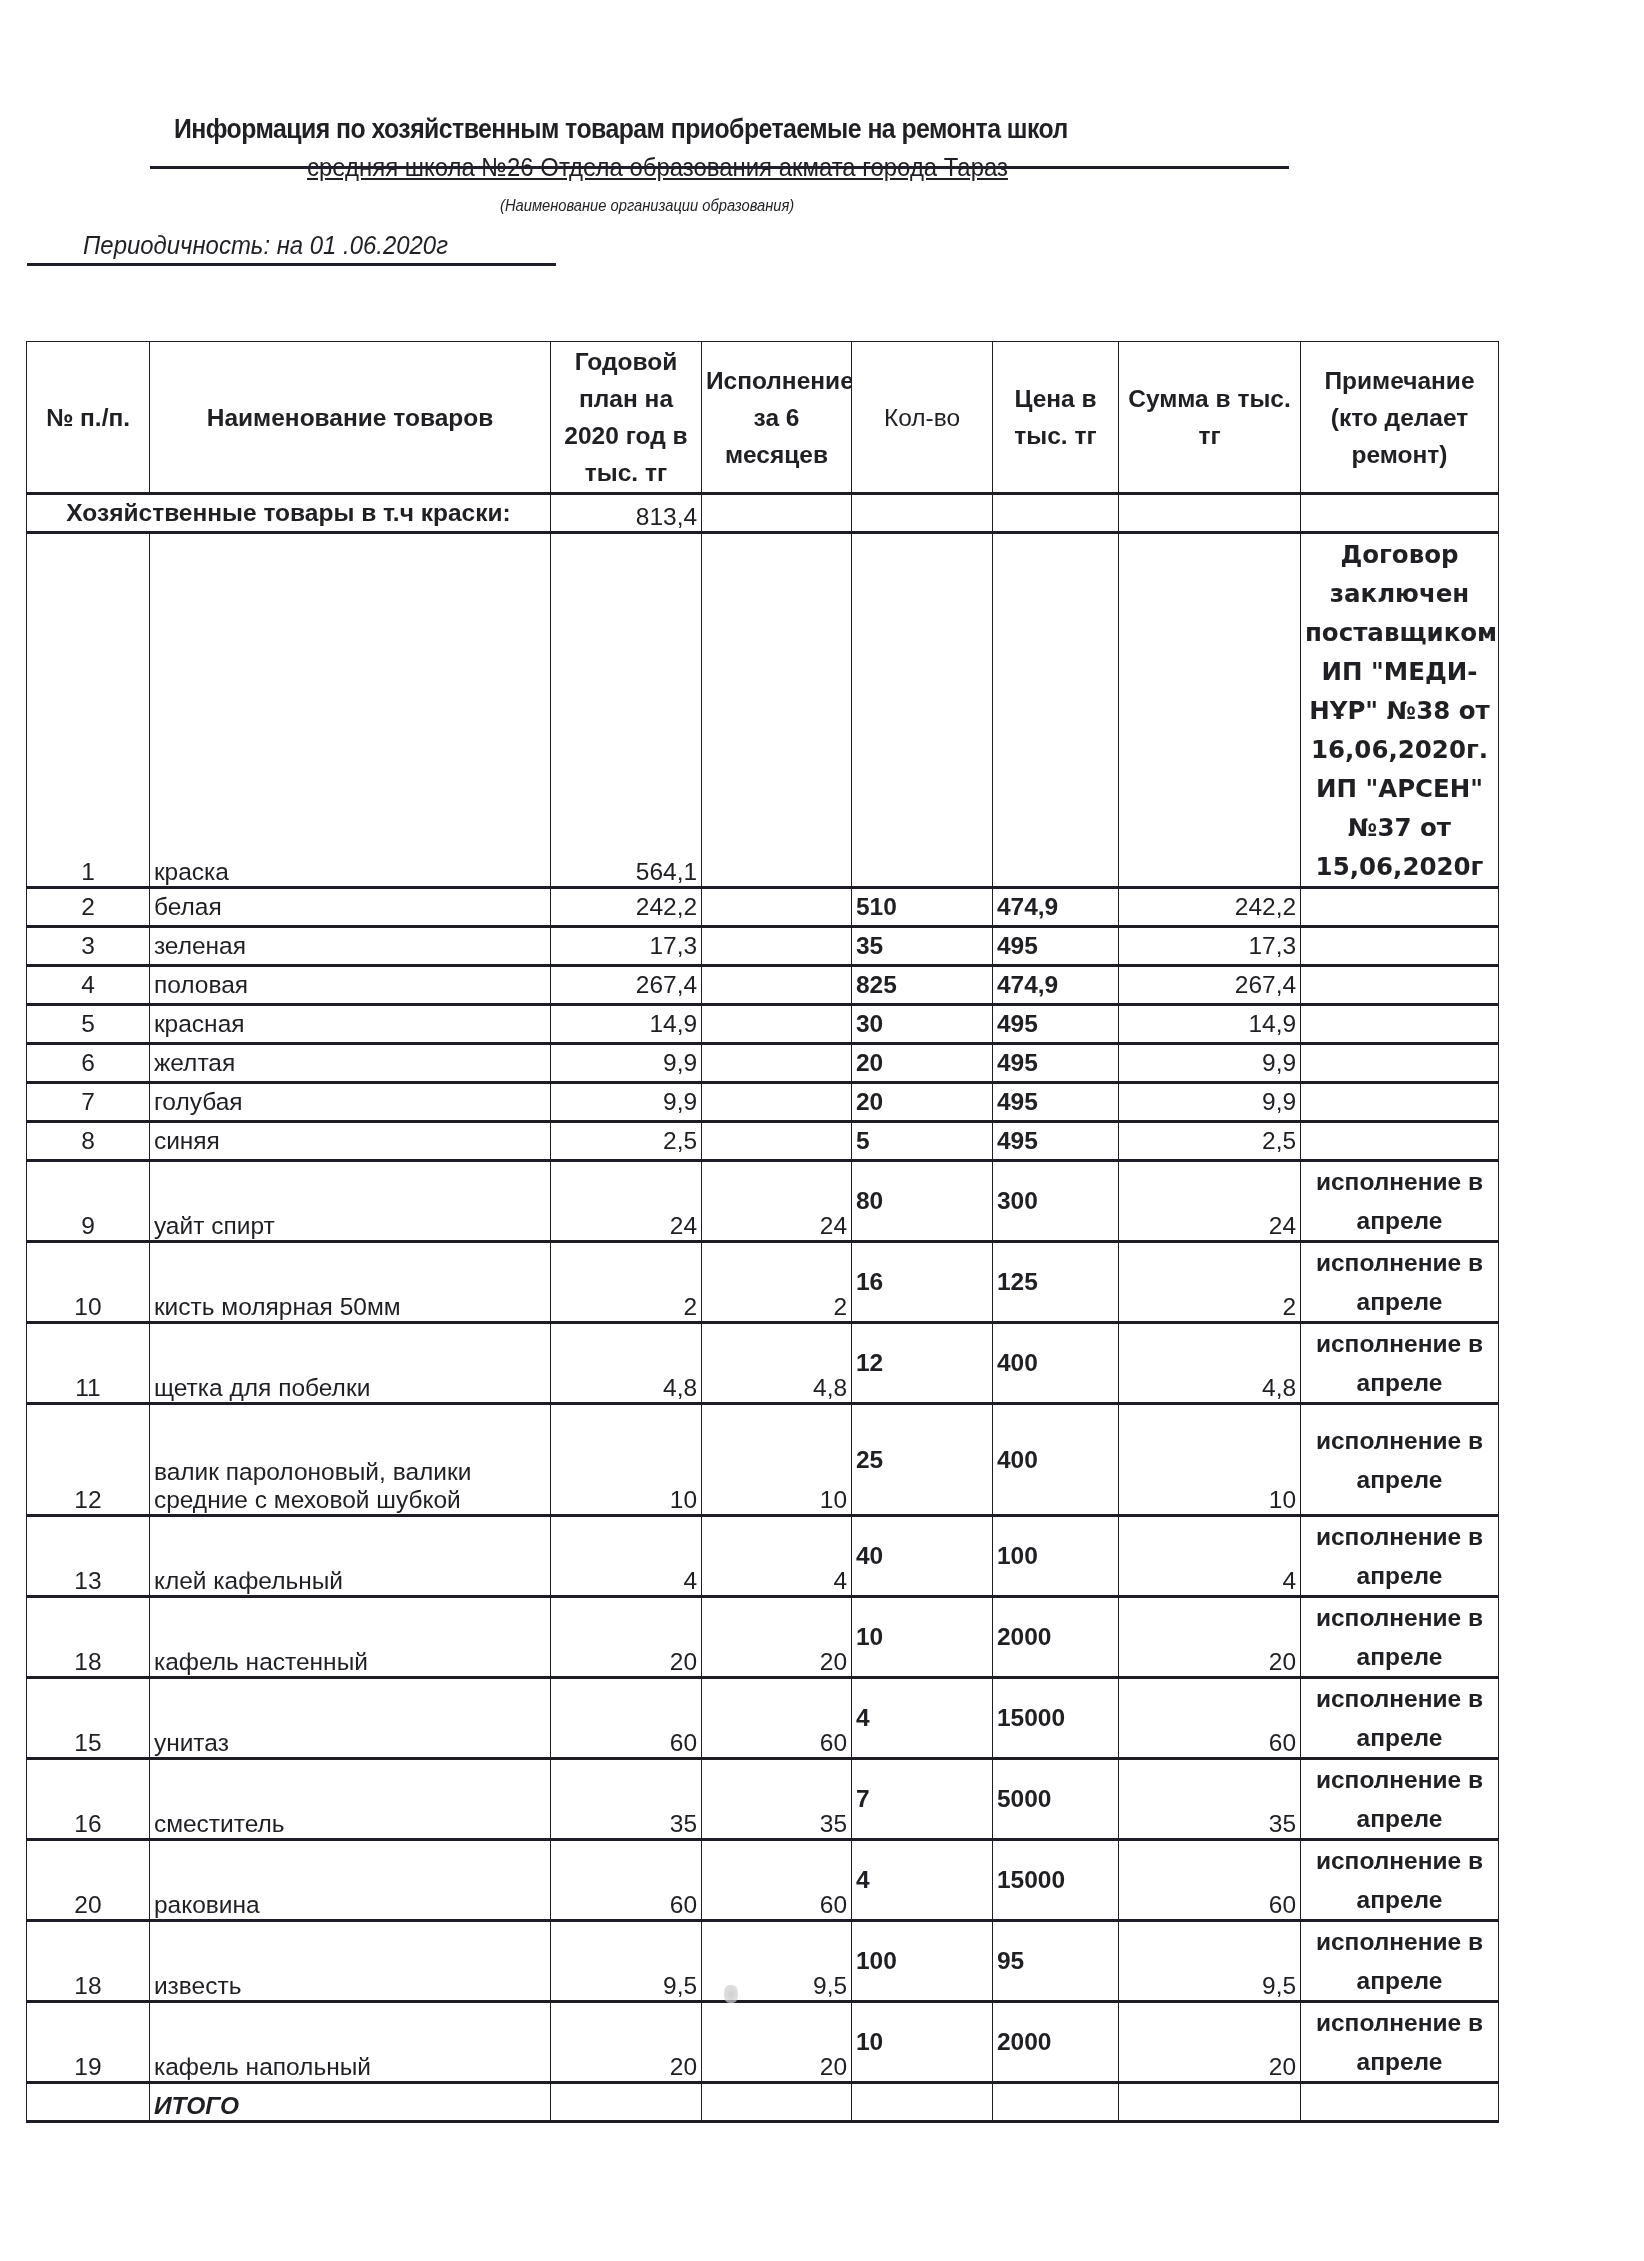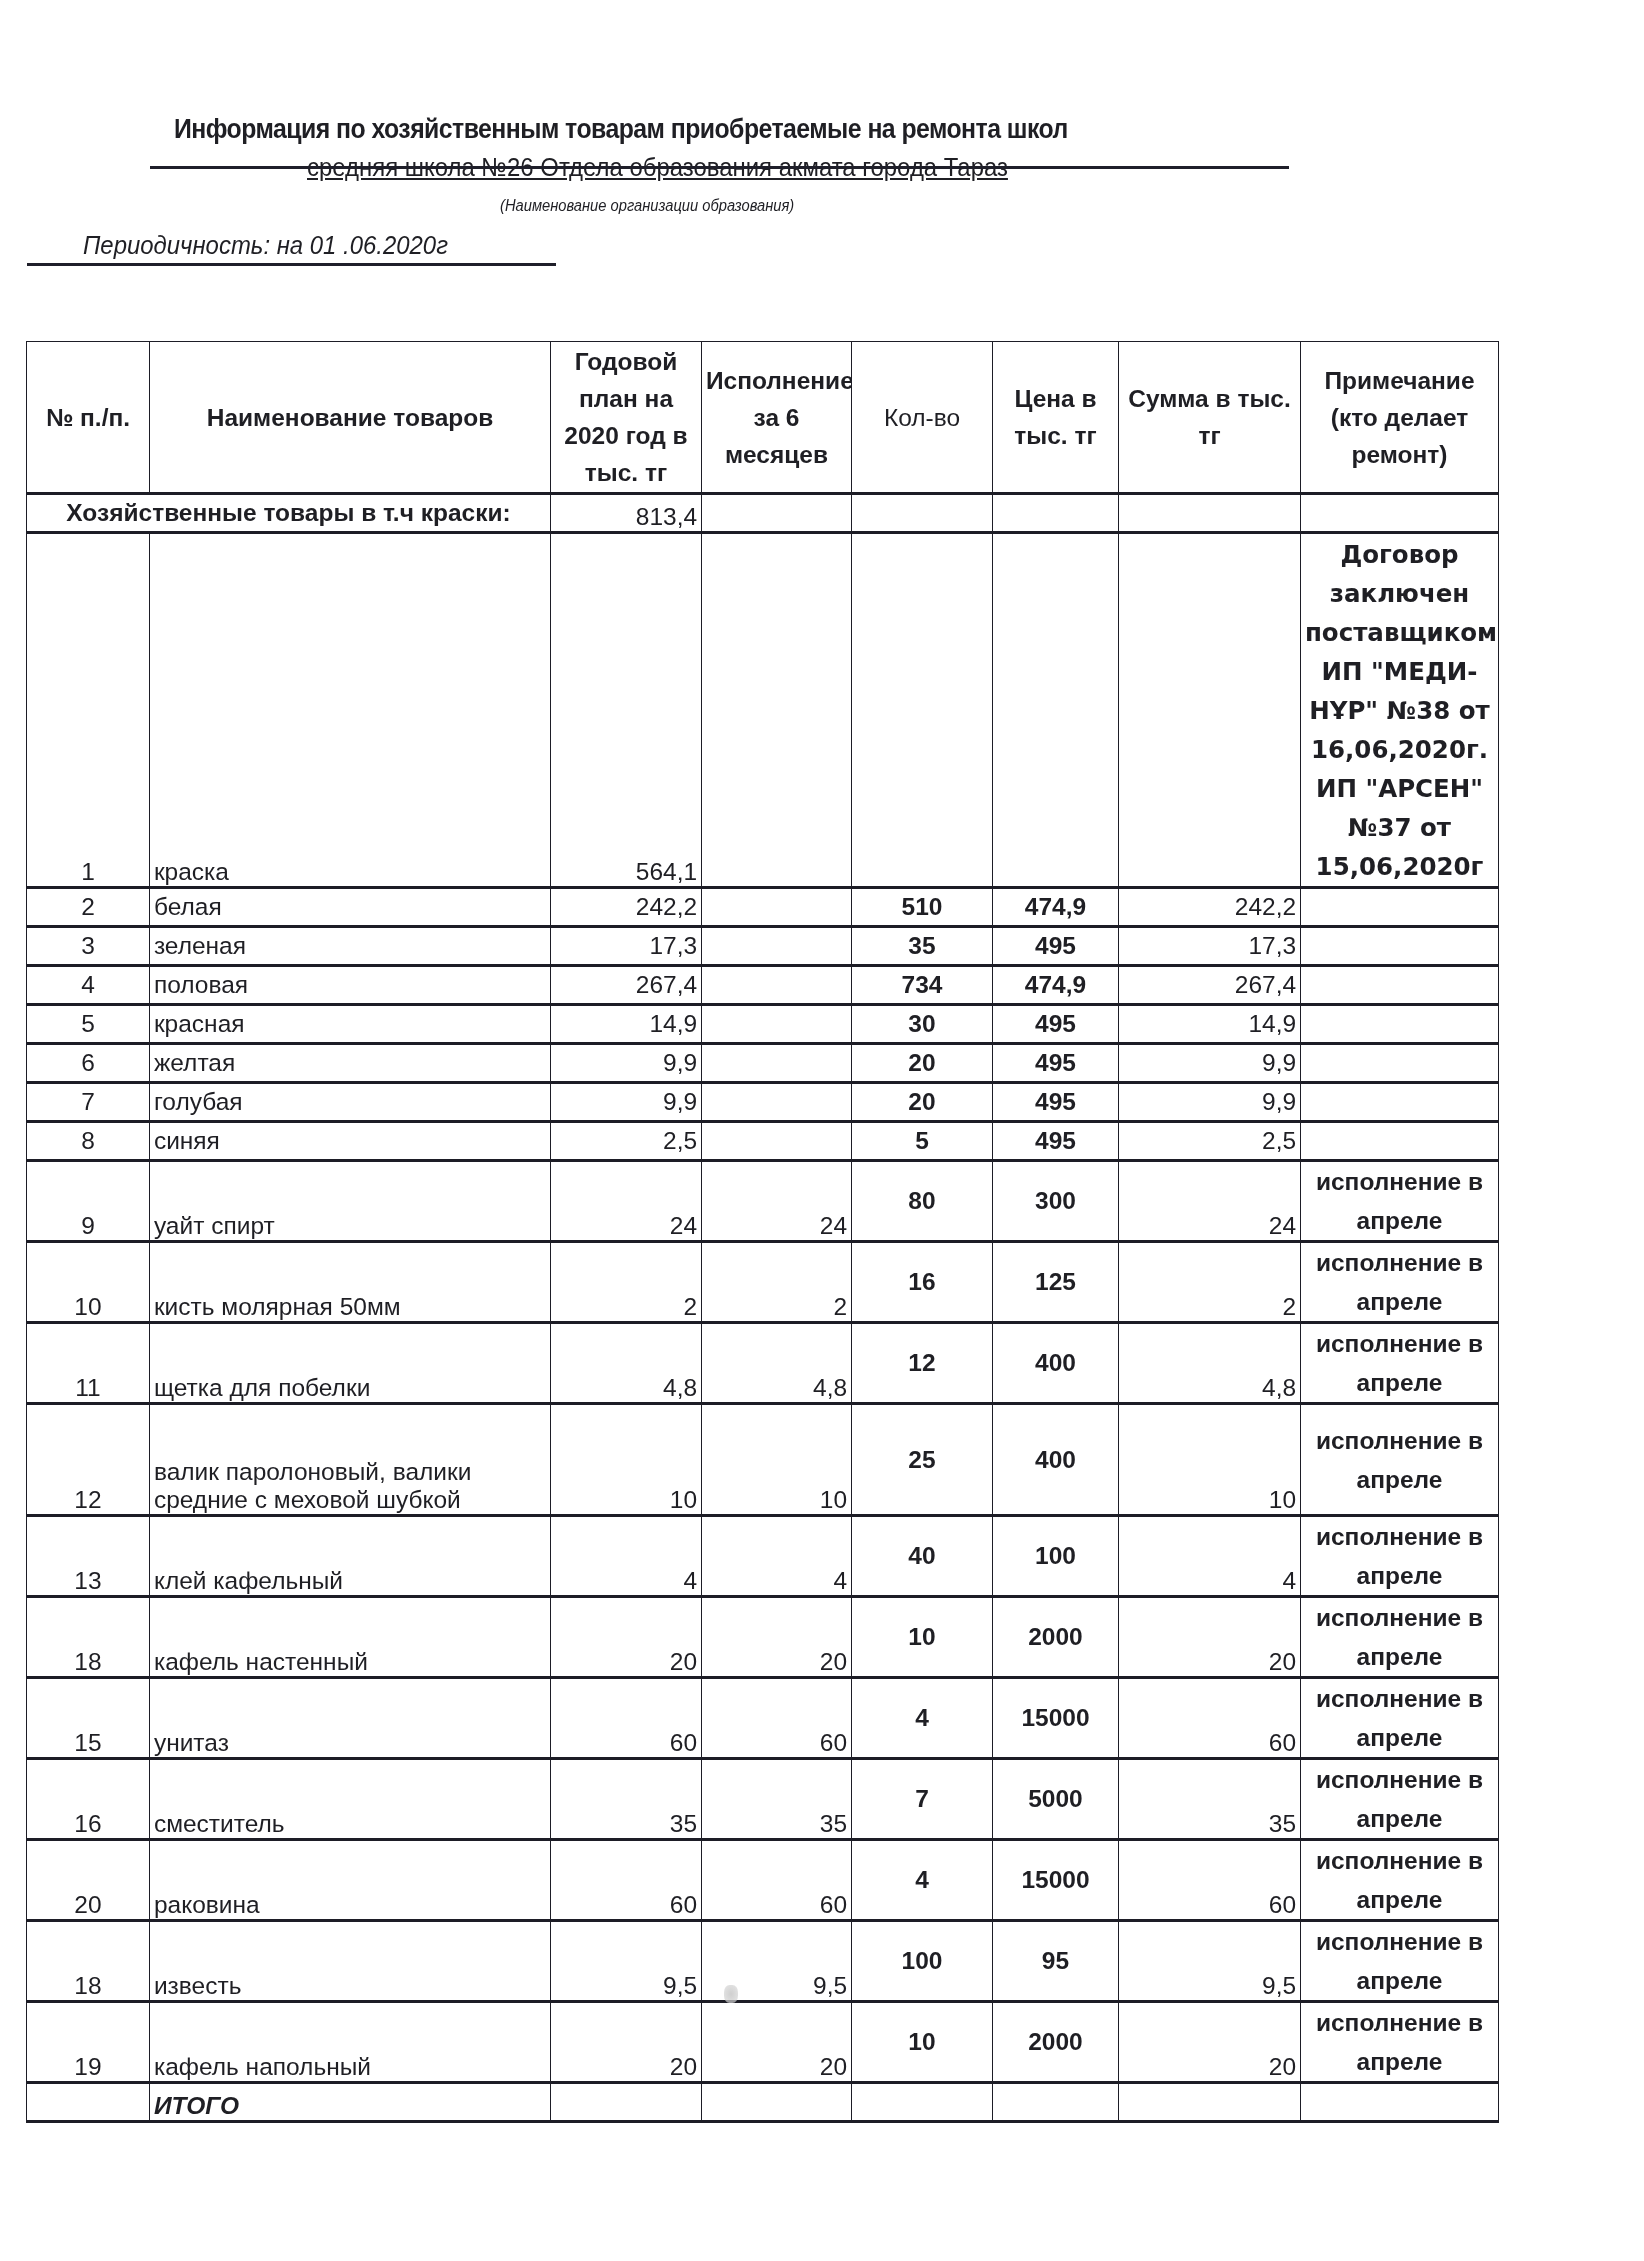--- a/index.html
+++ b/index.html
@@ -18,21 +18,21 @@
 
   table.goods { position:absolute; left:26px; top:341px; border-collapse:collapse;
                 table-layout:fixed; width:1471px; font-size:24.5px; }
   table.goods td, table.goods th { border:1.9px solid #1d1d26; padding:0 3.9px; overflow:hidden; }
   table.goods tr { border-bottom:3.9px solid #1d1d26; }
   th { font-weight:bold; text-align:center; line-height:37px; }
   th.normal { font-weight:normal; }
   .c-num { text-align:center; vertical-align:bottom; }
   .c-name { text-align:left; vertical-align:bottom;margin-top:24px; }
   .c-val { text-align:right; vertical-align:bottom; }
-  .c-bold { text-align:center; font-weight:bold; vertical-align:middle; }
+  .c-bold { font-weight:bold; vertical-align:middle; }
   .c-note { text-align:center; font-weight:bold; vertical-align:middle; line-height:39px; }
   .r-header { height:152px; }
   .r-summary td { height:36px; }
   .r-krasca { height:355px; }
   .r-paint td { height:36px; vertical-align:middle; }
   .r-item { height:75px; }
   .r-item12 { height:112px; }
   .r-foot td { height:36px; }
   .foot-label { font-weight:bold; font-style:italic; }
   .summary-label { font-weight:bold; text-align:center; }
@@ -111,21 +111,21 @@
         <td class="c-bold">35</td>
         <td class="c-bold">495</td>
         <td class="c-val">17,3</td>
         <td class="c-note"></td>
       </tr>
       <tr class="r-paint">
         <td class="c-num">4</td>
         <td class="c-name">половая</td>
         <td class="c-val">267,4</td>
         <td class="c-val"></td>
-        <td class="c-bold">734</td>
+        <td class="c-bold">825</td>
         <td class="c-bold">474,9</td>
         <td class="c-val">267,4</td>
         <td class="c-note"></td>
       </tr>
       <tr class="r-paint">
         <td class="c-num">5</td>
         <td class="c-name">красная</td>
         <td class="c-val">14,9</td>
         <td class="c-val"></td>
         <td class="c-bold">30</td>

